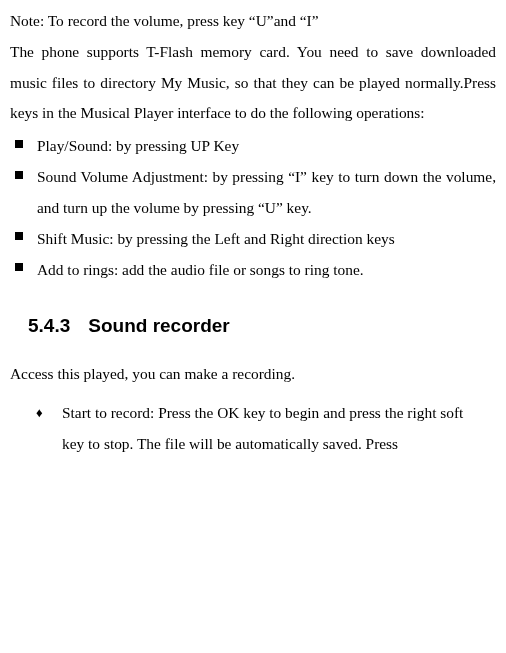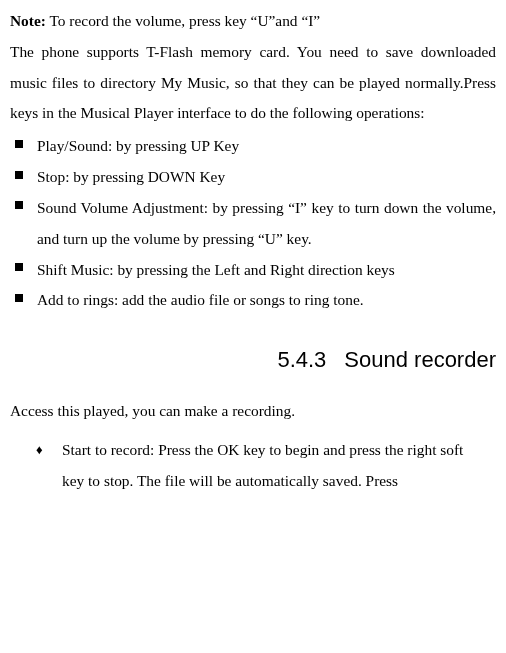--- a/index.html
+++ b/index.html
@@ -16,21 +16,21 @@
     color: #000;
     line-height: 2.0;
     background: #fff;
     overflow: hidden;
   }
   .para {
     text-align: justify;
     margin: 0;
   }
   .note-label {
-    font-weight: bold;
+    font-weight: normal;
   }
   ul.squares {
     list-style: none;
     margin: 2px 0 0 0;
     padding: 0 0 0 27px;
   }
   ul.squares > li {
     position: relative;
     text-align: justify;
     margin: 0;
@@ -39,24 +39,23 @@
     content: "";
     position: absolute;
     left: -22px;
     top: 0.55em;
     width: 8px;
     height: 8px;
     background: #000;
   }
   h2.section {
     font-family: Arial, Helvetica, sans-serif;
-    font-weight: normal;
-    font-size: 22px;
+    font-weight: bold;
+    font-size: 19px;
     margin: 22px 0 14px 18px;
-    text-align: right;
   }
   h2.section .secnum {
     margin-right: 18px;
   }
   ul.diamonds {
     list-style: none;
     margin: 8px;
     padding: 0 0 0 44px;
   }
   ul.diamonds > li {
@@ -77,21 +76,20 @@
 <body>
 
 <p class="para">
   <span class="note-label">Note:</span><span> To record the volume, press key “U”and “I”</span>
 </p>
 
 <p class="para">The phone supports T-Flash memory card. You need to save downloaded music files to directory My Music, so that they can be played normally.Press keys in the Musical Player interface to do the following operations:</p>
 
 <ul class="squares">
   <li>Play/Sound: by pressing UP Key</li>
-  <li>Stop: by pressing DOWN Key</li>
   <li>Sound Volume Adjustment: by pressing “I” key to turn down the volume, and turn up the volume by pressing “U” key.</li>
   <li>Shift Music: by pressing the Left and Right direction keys</li>
   <li>Add to rings: add the audio file or songs to ring tone.</li>
 </ul>
 
 <h2 class="section">
   <span class="secnum">5.4.3</span><span>Sound recorder</span>
 </h2>
 
 <p class="para">Access this played, you can make a recording.</p>

